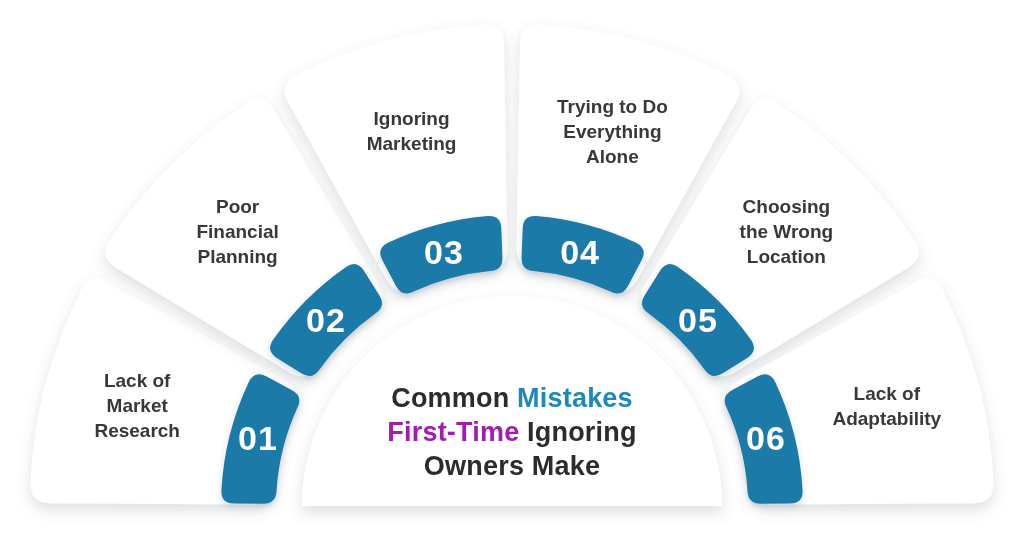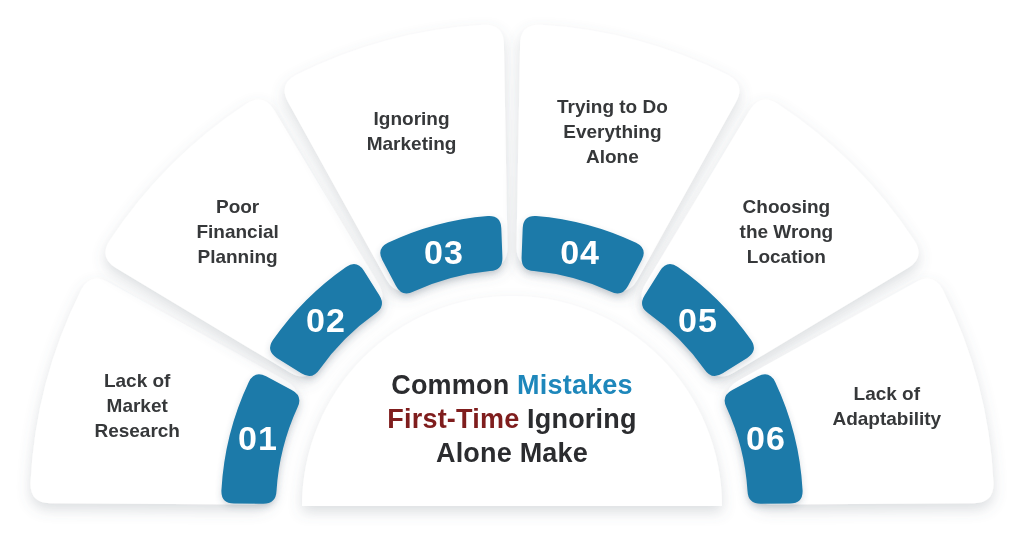--- a/index.html
+++ b/index.html
@@ -28,21 +28,21 @@
     font-weight: 700;
     letter-spacing: 1px;
   }
   .seg-label {
     font-size: 19px;
     font-weight: 700;
   }
   #center-title {
     position: absolute;
     left: 512px;
-    top: 368px;
+    top: 381px;
     transform: translateX(-50%);
     width: 340px;
     text-align: center;
     font-size: 27px;
     line-height: 34px;
     font-weight: 700;
     letter-spacing: 0.2px;
     z-index: 2;
     white-space: nowrap;
   }
@@ -89,17 +89,17 @@
         <text text-anchor="middle" fill="#36383A" class="seg-label"><tspan x="612.4" y="112.9">Trying to Do</tspan><tspan x="612.4" y="137.9">Everything</tspan><tspan x="612.4" y="162.9">Alone</tspan></text>
         <text x="698.0" y="332.0" text-anchor="middle" fill="#FFFFFF" class="seg-number">05</text>
         <text text-anchor="middle" fill="#36383A" class="seg-label"><tspan x="786.4" y="213.3">Choosing</tspan><tspan x="786.4" y="238.3">the Wrong</tspan><tspan x="786.4" y="263.3">Location</tspan></text>
         <text x="766.0" y="449.9" text-anchor="middle" fill="#FFFFFF" class="seg-number">06</text>
         <text text-anchor="middle" fill="#36383A" class="seg-label"><tspan x="886.8" y="399.8">Lack of</tspan><tspan x="886.8" y="424.8">Adaptability</tspan></text>
       </g>
   </svg>
 
   <div id="center-title" style="color: rgb(43, 44, 47);">
     <div><span>Common </span><span class="accent" style="color: rgb(30, 135, 187);">Mistakes</span></div>
-    <div><span class="accent" style="color: #7f1d1d;">First-Time</span><span> Ignoring</span></div>
-    <div><span>Alone Make</span></div>
+    <div><span class="accent" style="color: #a21caf;">First-Time</span><span> Ignoring</span></div>
+    <div><span>Owners Make</span></div>
   </div>
 
 </div>
 
 </body></html>

